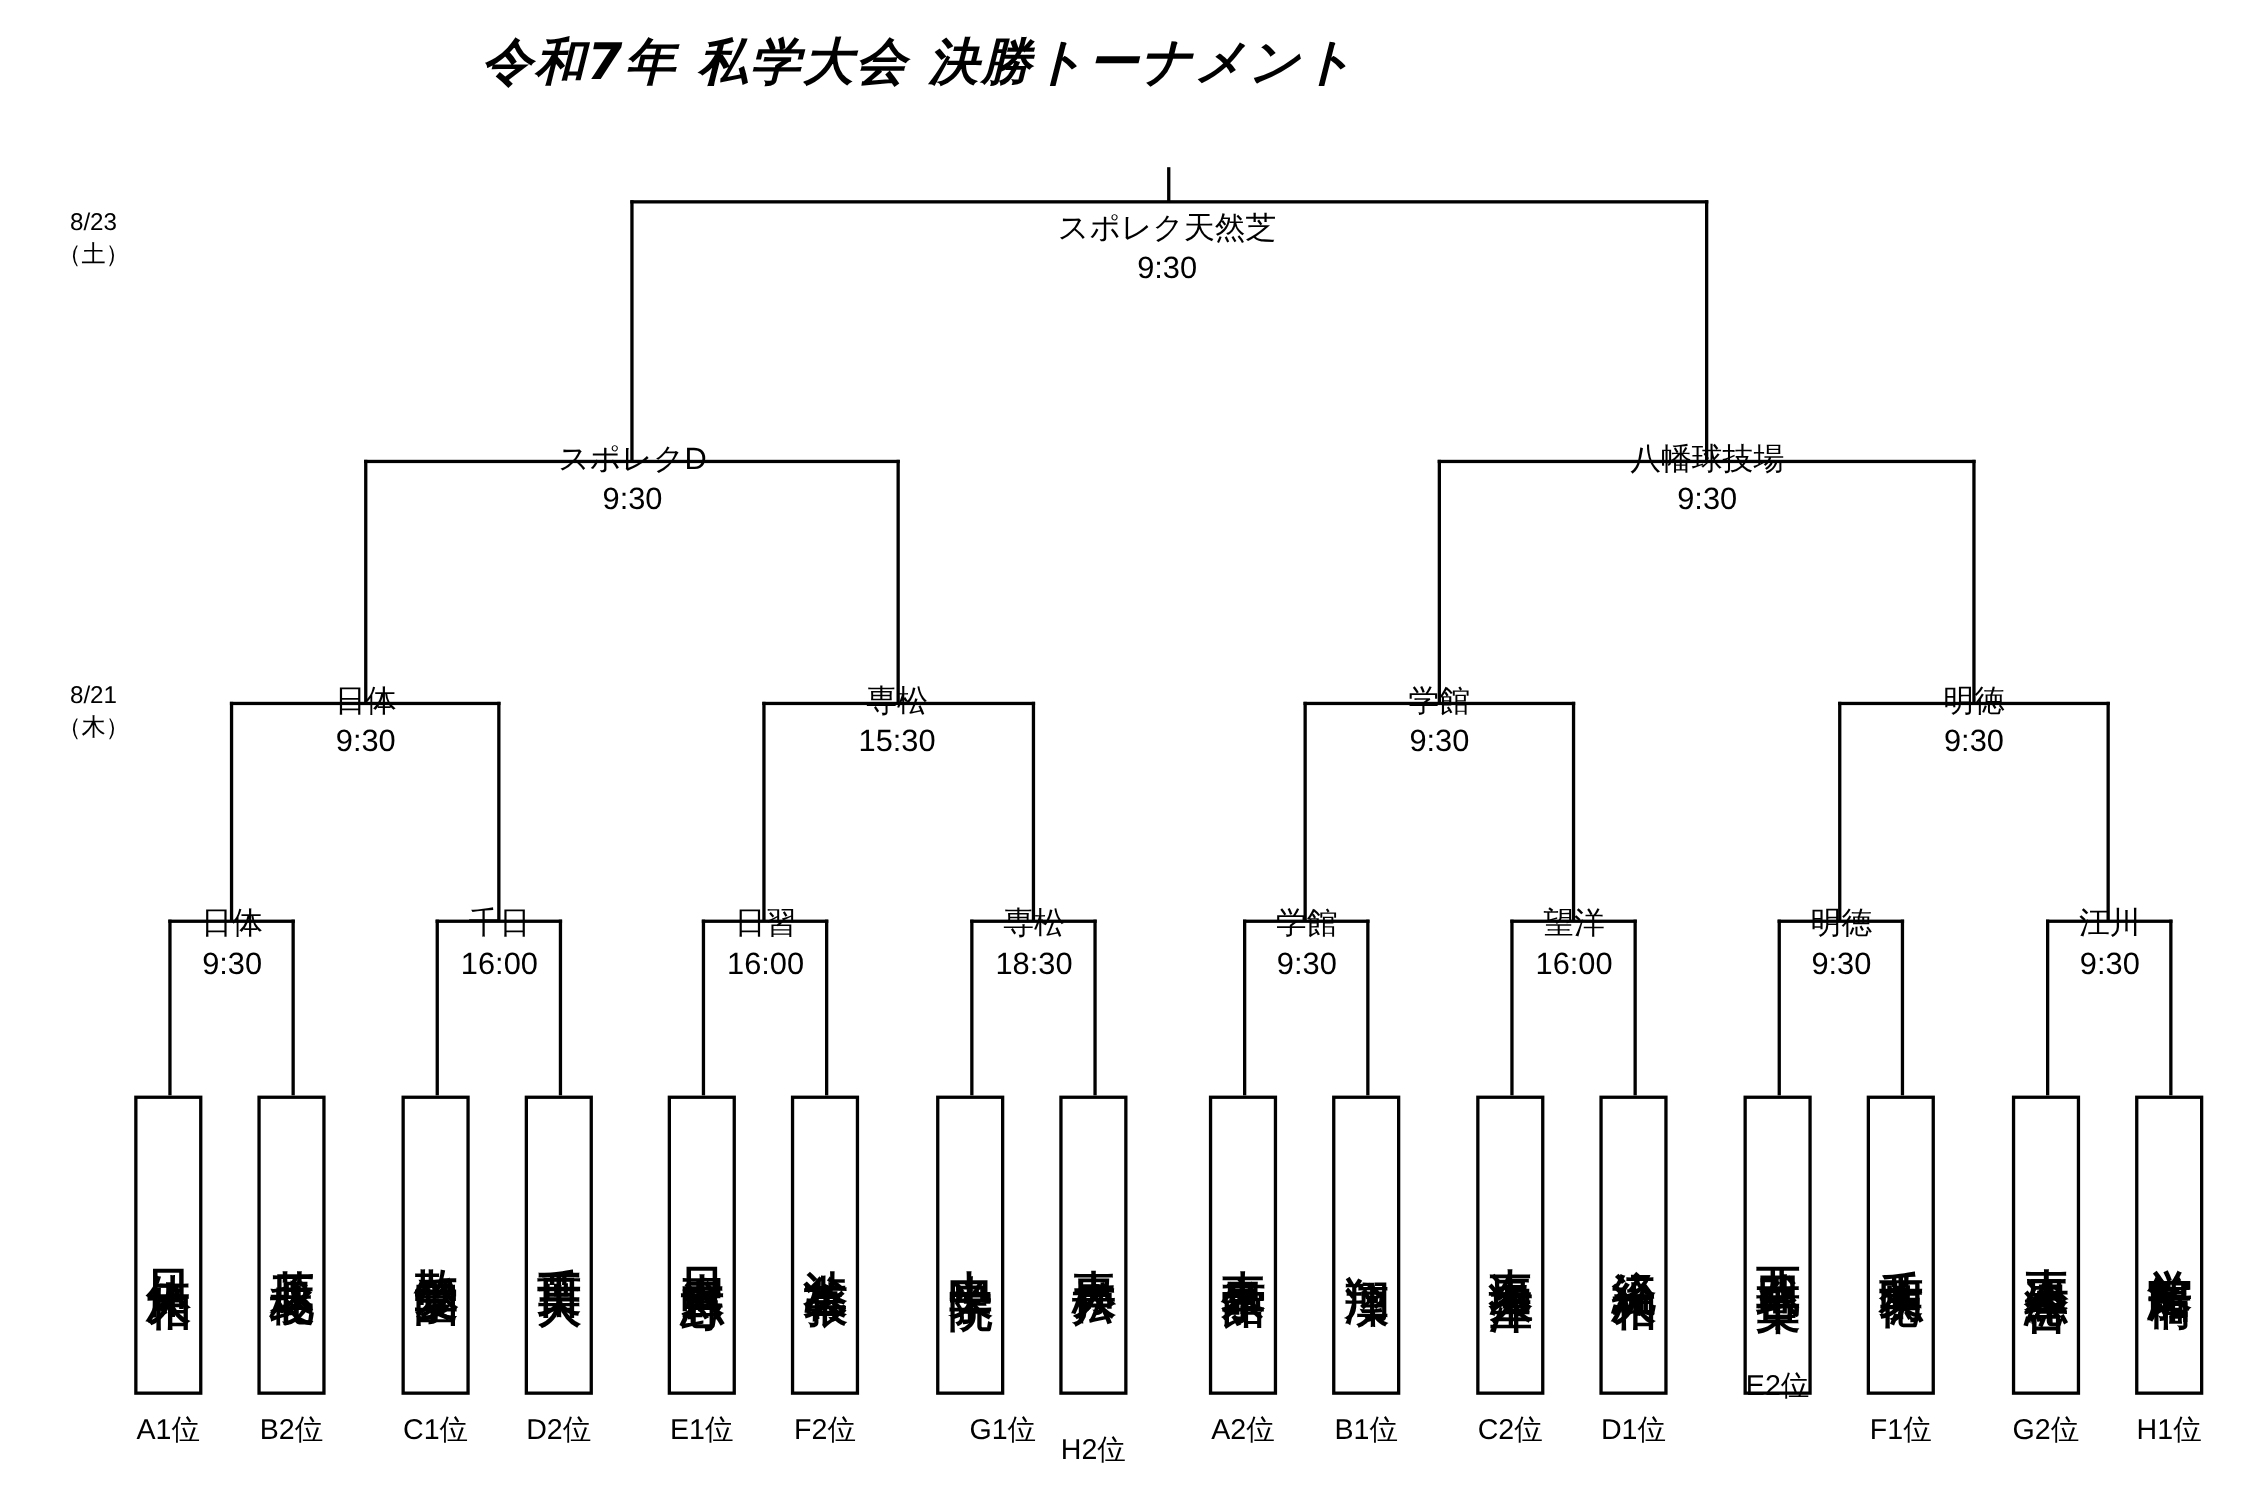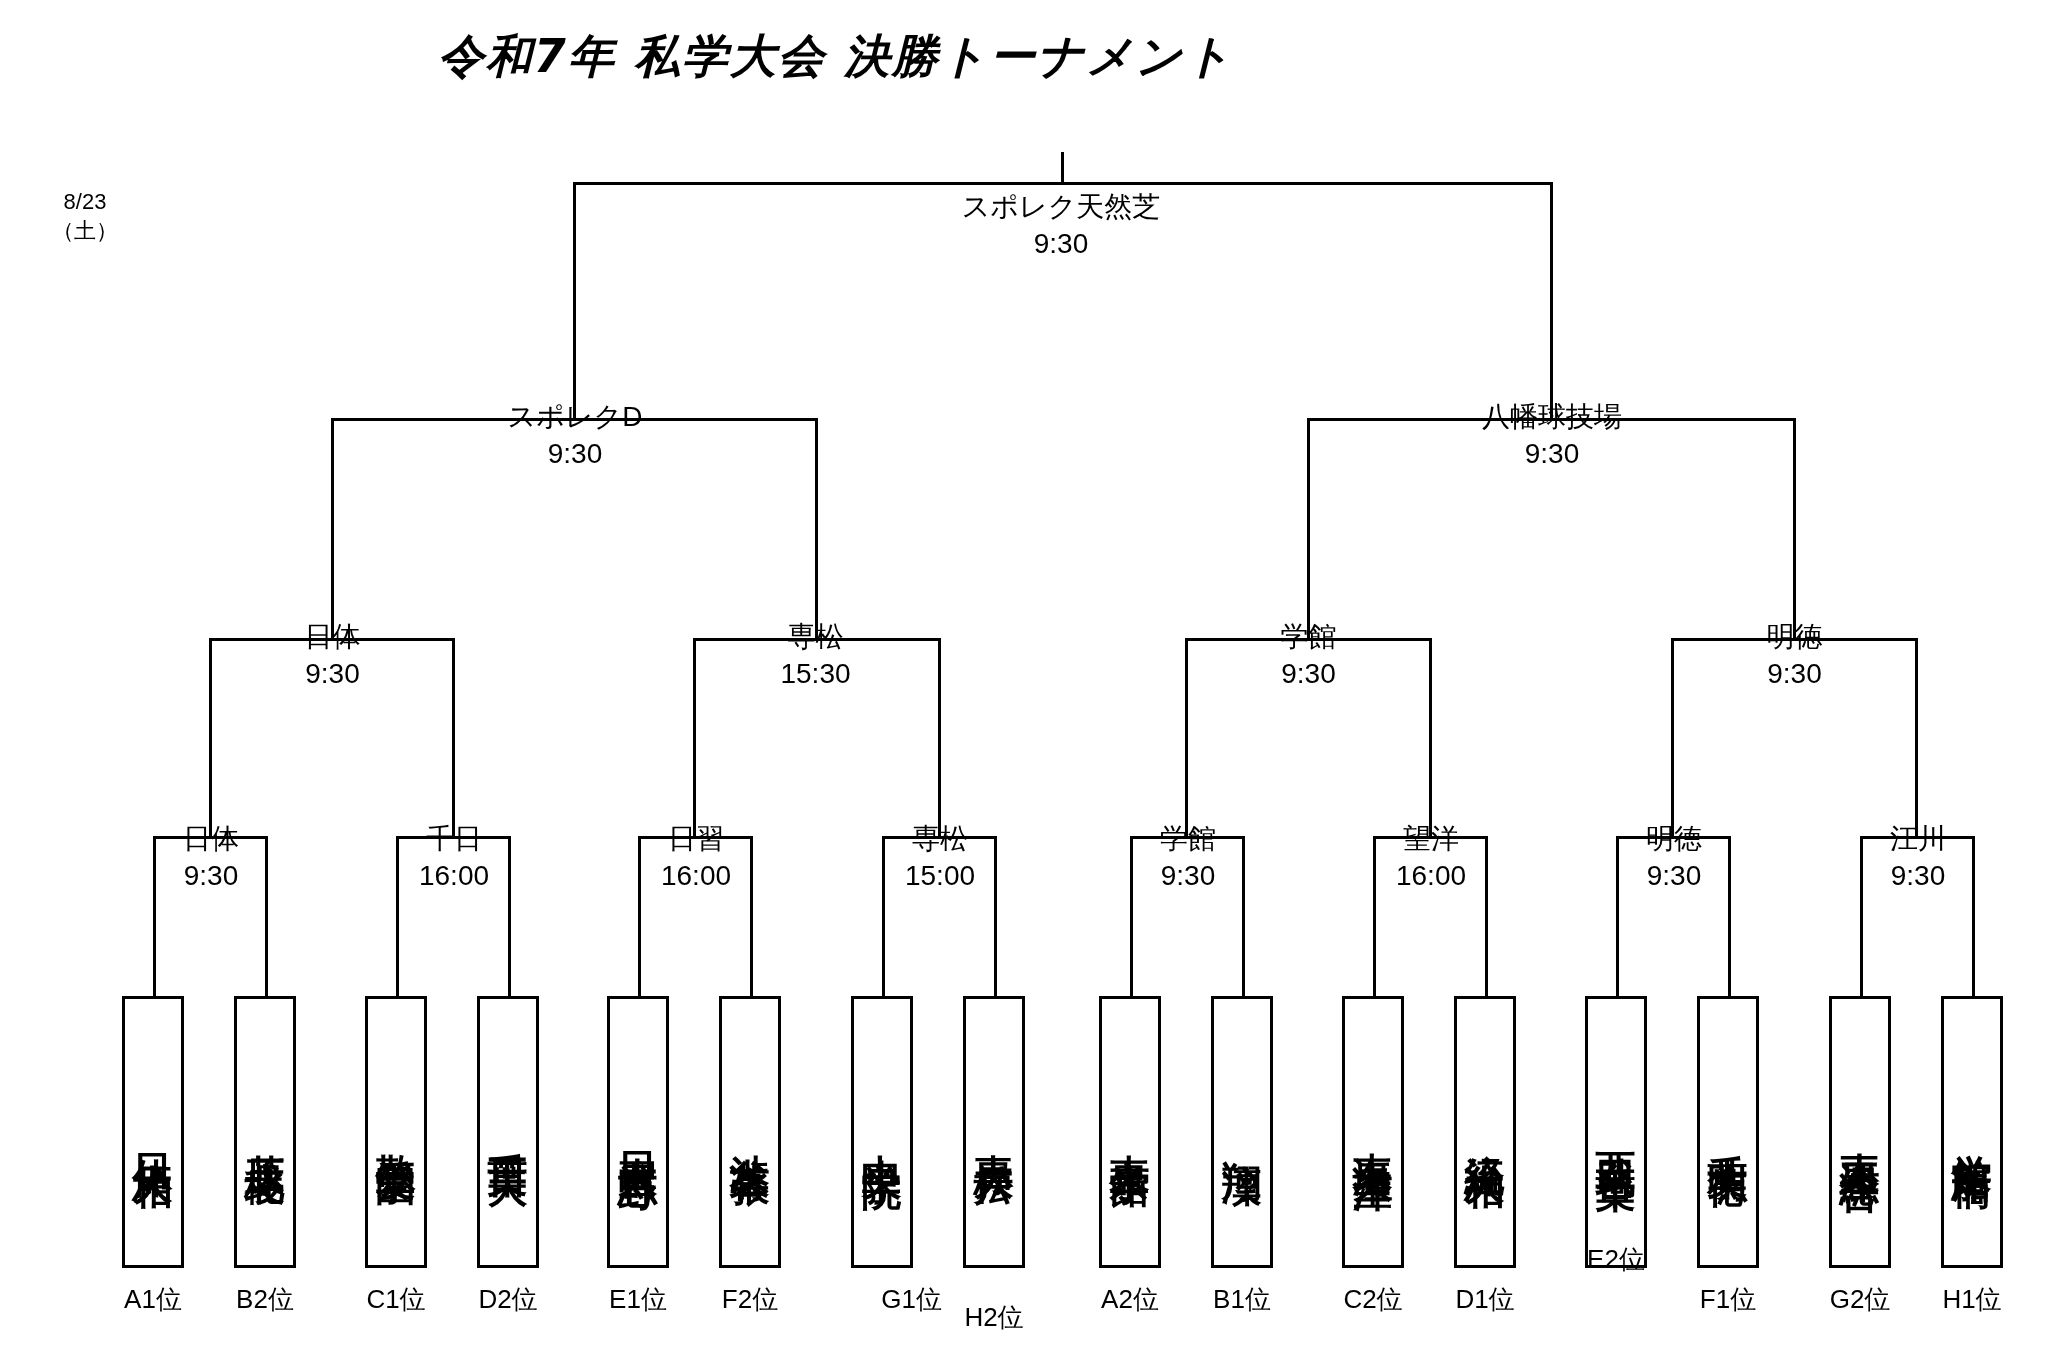--- a/index.html
+++ b/index.html
@@ -87,20 +87,24 @@
 <body>
 
 <div id="stage">
 
   <div id="title">令和7年 私学大会 決勝トーナメント</div>
 
   <div class="date-cell" style="left:10px;top:188px;">
     <span class="d-top">8/23</span>
     <span class="d-bot">（土）</span>
   </div>
+  <div class="date-cell" style="left:10px;top:618px;">
+    <span class="d-top">8/21</span>
+    <span class="d-bot">（木）</span>
+  </div>
 
   <div class="hline" style="left:573px;top:182px;width:980px;"></div>
   <div class="vline" style="left:573px;top:182px;height:238px;"></div>
   <div class="vline" style="left:1550px;top:182px;height:238px;"></div>
   <div class="vline" style="left:1061px;top:152px;height:32px;"></div>
 
   <div class="hline" style="left:331px;top:418px;width:487px;"></div>
   <div class="vline" style="left:331px;top:418px;height:222px;"></div>
   <div class="vline" style="left:815px;top:418px;height:222px;"></div>
 
@@ -194,21 +198,21 @@
   <div class="match-label" style="left:390px;top:820px;width:128px;">
     <span class="venue">千日</span>
     <span class="time">16:00</span>
   </div>
   <div class="match-label" style="left:632px;top:820px;width:128px;">
     <span class="venue">日習</span>
     <span class="time">16:00</span>
   </div>
   <div class="match-label" style="left:876px;top:820px;width:128px;">
     <span class="venue">専松</span>
-    <span class="time">15:00</span>
+    <span class="time">18:30</span>
   </div>
   <div class="match-label" style="left:1124px;top:820px;width:128px;">
     <span class="venue">学館</span>
     <span class="time">9:30</span>
   </div>
   <div class="match-label" style="left:1367px;top:820px;width:128px;">
     <span class="venue">望洋</span>
     <span class="time">16:00</span>
   </div>
   <div class="match-label" style="left:1610px;top:820px;width:128px;">

